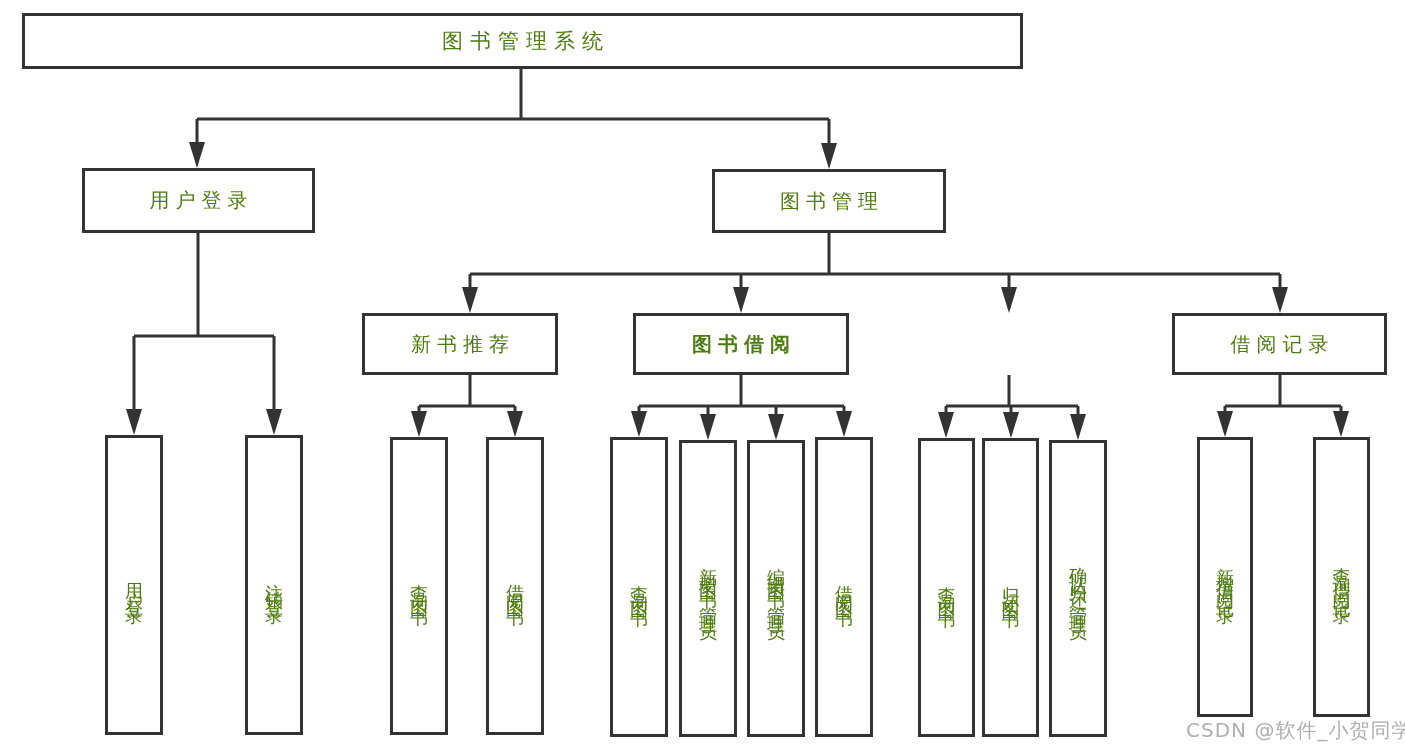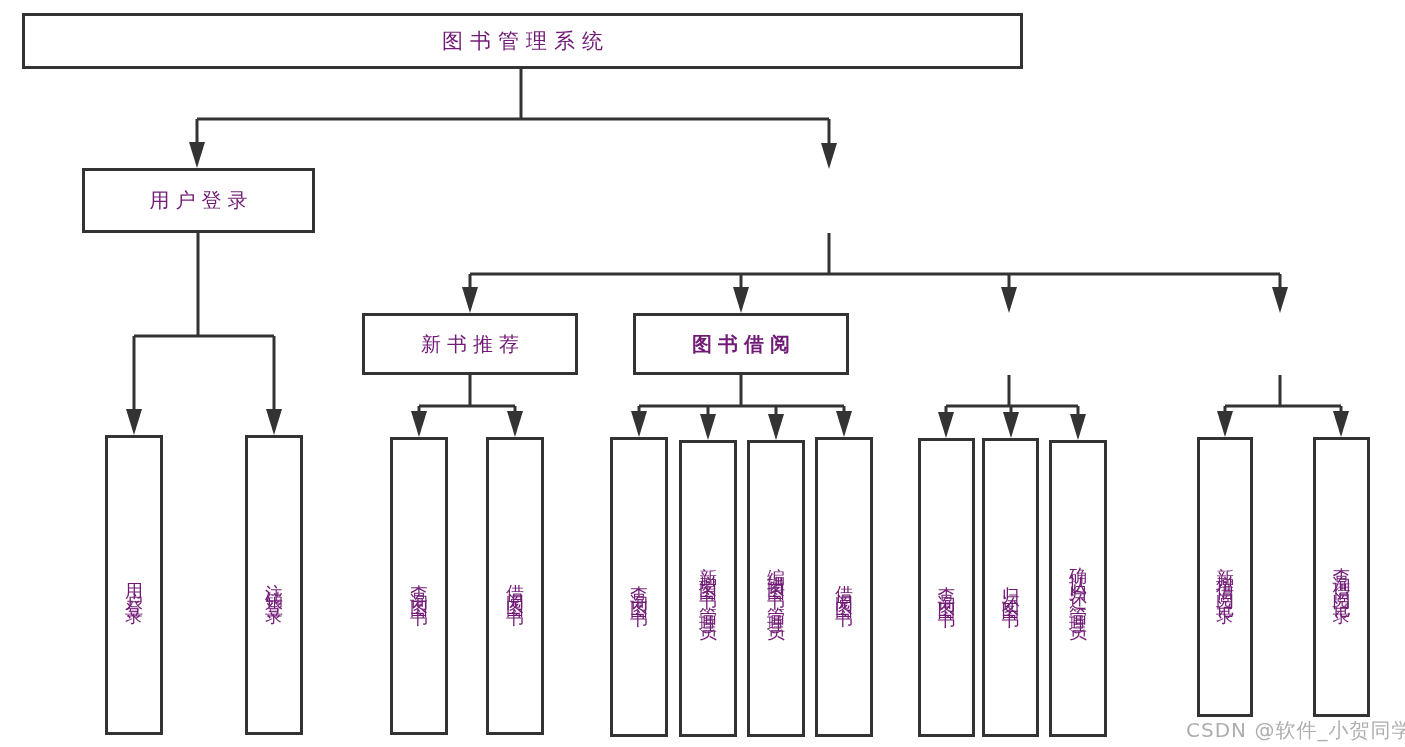--- a/index.html
+++ b/index.html
@@ -1,21 +1,21 @@
 <!DOCTYPE html>
 <html><head>
 <meta charset="utf-8">
 <style>
   html,body{margin:0;padding:0;background:#ffffff;}
   body{font-family:"DejaVu Sans","Liberation Sans",sans-serif;}
   .diagram{position:relative;width:1405px;height:747px;background:#ffffff;overflow:hidden;}
   .node{
     position:absolute;background:#ffffff;border:3px solid #333333;
     display:flex;align-items:center;justify-content:center;
-    color:#701a75;box-sizing:border-box;
+    color:#4d7c0f;box-sizing:border-box;
   }
   .hnode{font-size:20px;letter-spacing:6px;text-indent:6px;white-space:nowrap;}
   .rootnode{font-size:21px;letter-spacing:7px;text-indent:7px;}
   .leaf{
     font-size:18px;
   }
   .leaf .vtext{
     writing-mode:vertical-rl;text-orientation:mixed;
     letter-spacing:8px;line-height:1;white-space:nowrap;
   }
@@ -91,26 +91,32 @@
     </g>
   </svg>
 
   <div class="node rootnode" style="left:22px;top:13px;width:1001px;height:56px;">
     <span>图书管理系统</span>
   </div>
 
   <div class="node hnode" style="left:82px;top:168px;width:233px;height:65px;">
     <span>用户登录</span>
   </div>
+  <div class="node hnode" style="left:712px;top:169px;width:234px;height:64px;">
+    <span>图书管理</span>
+  </div>
 
-  <div class="node hnode" style="left:362px;top:313px;width:216px;height:62px;">
+  <div class="node hnode" style="left:362px;top:313px;width:196px;height:62px;">
     <span>新书推荐</span>
   </div>
   <div class="node hnode" style="left:633px;top:313px;width:216px;height:62px;font-weight:bold;">
     <span>图书借阅</span>
+  </div>
+  <div class="node hnode" style="left:1172px;top:313px;width:215px;height:62px;">
+    <span>借阅记录</span>
   </div>
 
   <div class="node leaf" style="left:105px;top:435px;width:58px;height:300px;">
     <span class="vtext">用户登录</span>
   </div>
   <div class="node leaf" style="left:245px;top:435px;width:58px;height:300px;">
     <span class="vtext">注销登录</span>
   </div>
 
   <div class="node leaf" style="left:390px;top:437px;width:58px;height:298px;">

